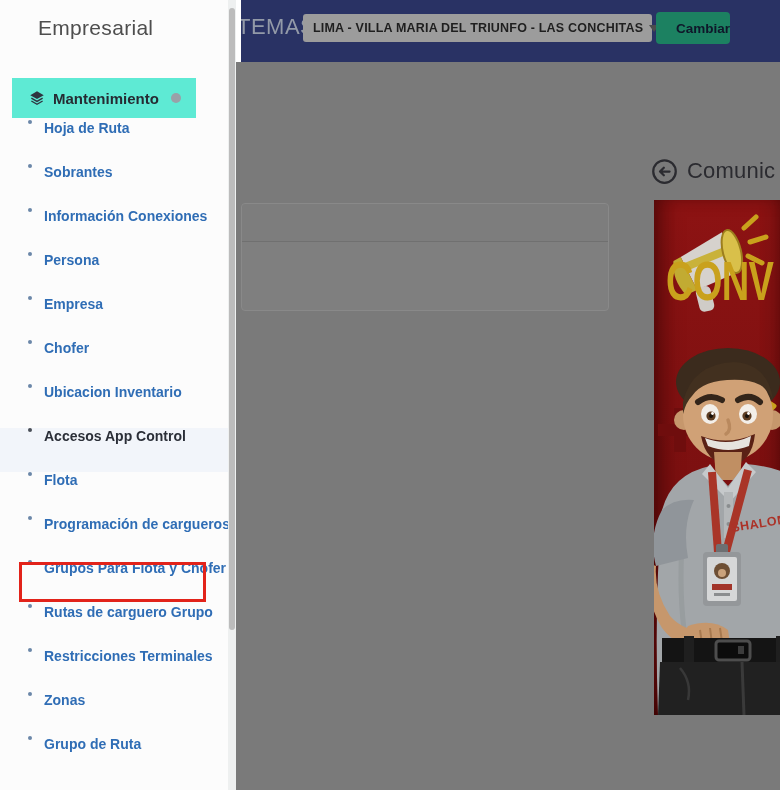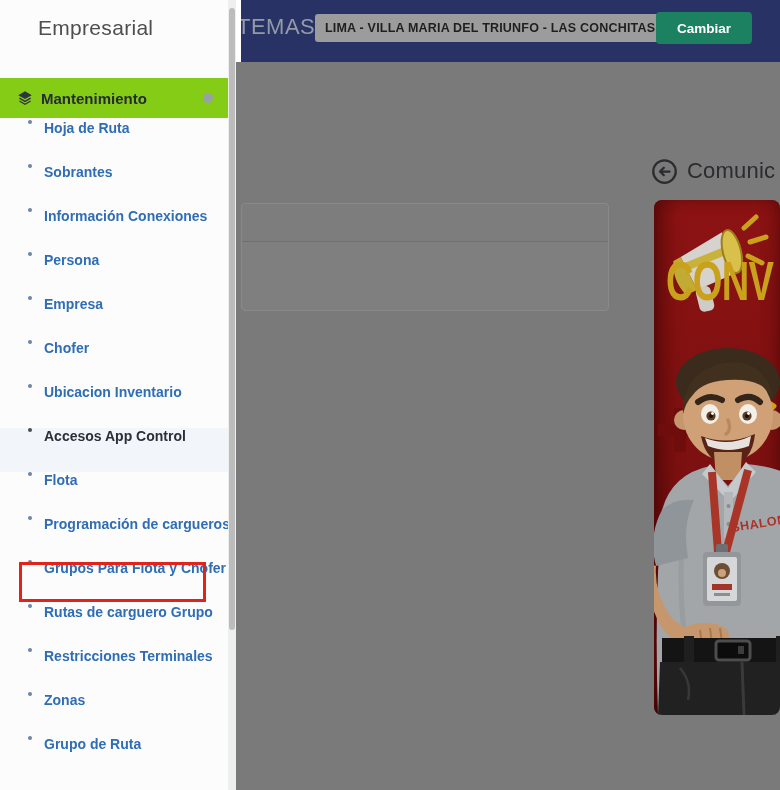--- a/index.html
+++ b/index.html
@@ -7,68 +7,68 @@
     font-family:"Liberation Sans", sans-serif; }
   .page { position:relative; width:780px; height:790px; overflow:hidden; }
 
   
   .topbar { position:absolute; left:241px; top:0; width:539px; height:62px;
     background:#293264; overflow:hidden; }
   .sys-label { position:absolute; left:-4px; top:14px; font-size:22px; font-weight:500;
     color:#939aa8; letter-spacing:.5px; }
   .branch { position:absolute; left:62px; top:14px; width:349px; height:28px;
     background:#9c9c9c; border-radius:3px; display:flex; align-items:center;
-    padding:0 10px; cursor:pointer;margin-left:12px; }
+    padding:0 10px; cursor:pointer; }
   .branch-text { font-size:12.5px; font-weight:700; color:#1f1f1f; letter-spacing:.2px;
     white-space:nowrap; flex:1; }
   .caret { width:0; height:0; border-left:5px solid transparent;
     border-right:5px solid transparent; border-top:7px solid #4c4c4c; margin-left:6px; }
-  .cambiar { position:absolute; left:415px; top:12px; width:96px; height:32px;
-    background:#1c8161; border:none; border-radius:4px; color:#ffffff;
-    font-size:13.5px; font-weight:700; font-family:"Liberation Sans",sans-serif; cursor:pointer; }
+  .cambiar { position:absolute; left:415px; top:12px; width:74px; height:32px;
+    background:#1c8161; border:none; border-radius:4px; color:#0f172a;
+    font-size:13.5px; font-weight:700; font-family:"Liberation Sans",sans-serif; cursor:pointer;text-align:right; }
 
   
   .overlay { position:absolute; left:236px; top:62px; width:544px; height:728px;
     background:#7a7a7a; }
   .dimcard { position:absolute; left:5px; top:141px; width:368px; height:108px;
     background:#7f7f7f; border:1px solid #898989; border-radius:4px; }
   .dimcard-header { height:38px; border-bottom:1px solid #707070; background:#7d7d7d;
     border-radius:4px 4px 0 0; }
 
   
   .modal-head { position:absolute; left:415px; top:96px; display:flex; }
   .back-icon { width:27px; height:27px; cursor:pointer; }
   .modal-title { margin-left:9px; font-size:22px; color:#2b2b30; letter-spacing:.2px;
     white-space:nowrap; }
 
   
   .poster { position:absolute; left:418px; top:138px; width:126px; height:515px;
     overflow:hidden; background:linear-gradient(180deg,#8d1313,#7c1010 55%,#6f0e0e);
     box-shadow:inset 16px 0 22px -10px rgba(40,0,0,.55),
                inset -8px 0 18px -8px rgba(40,0,0,.4),
-               inset 0 -18px 28px -10px rgba(40,0,0,.45);border-radius:8px; }
+               inset 0 -18px 28px -10px rgba(40,0,0,.45); }
   .headline { position:absolute; left:12px; top:48px; font-size:56px; font-weight:900;
     color:#c9a11c; letter-spacing:-1px; transform:scaleX(.68); transform-origin:left top;
     white-space:nowrap; }
   .megaphone-svg { position:absolute; left:2px; top:12px; }
   .plus-shape { position:absolute; left:4px; top:208px; width:44px; height:44px; }
   .plus-shape::before { content:""; position:absolute; left:0; top:16px; width:44px;
     height:12px; background:#6f0d0d; }
   .plus-shape::after { content:""; position:absolute; left:16px; top:0; width:12px;
     height:44px; background:#6f0d0d; }
   .sparkle-svg { position:absolute; left:100px; top:192px; }
   .character-svg { position:absolute; left:0; top:140px; }
 
   
   .sidebar { position:absolute; left:0; top:0; width:228px; height:790px;
     background:#fcfcfc; z-index:5; }
   .drawer-title { position:absolute; left:38px; top:16px; font-size:21px; color:#4e4e4e;
     letter-spacing:.3px; }
-  .section-row { position:absolute; left:0; top:78px; width:228px; height:40px;
-    background:#84cc16; display:flex; align-items:center; cursor:pointer; }
+  .section-row { position:absolute; left:12px; top:78px; width:184px; height:40px;
+    background:#5eead4; display:flex; align-items:center; cursor:pointer; }
   .section-icon { margin-left:16px; width:18px; height:18px; }
   .section-label { margin-left:7px; font-size:15px; font-weight:700; color:#262b33; }
   .status-dot { position:absolute; right:15px; top:15px; width:10px; height:10px;
     border-radius:50%; background:#99a1a8; }
   .menu { position:absolute; left:0; top:120px; width:228px; }
   .item { width:228px; height:44px; display:flex; align-items:flex-start; cursor:pointer; }
   .item .bullet { margin-left:28px; width:4px; height:4px; border-radius:50%;
     background:#6b87a8; flex:none; }
   .item .lbl { margin-left:12px; font-size:14px; font-weight:600; color:#2f6db5;
     white-space:nowrap; }

